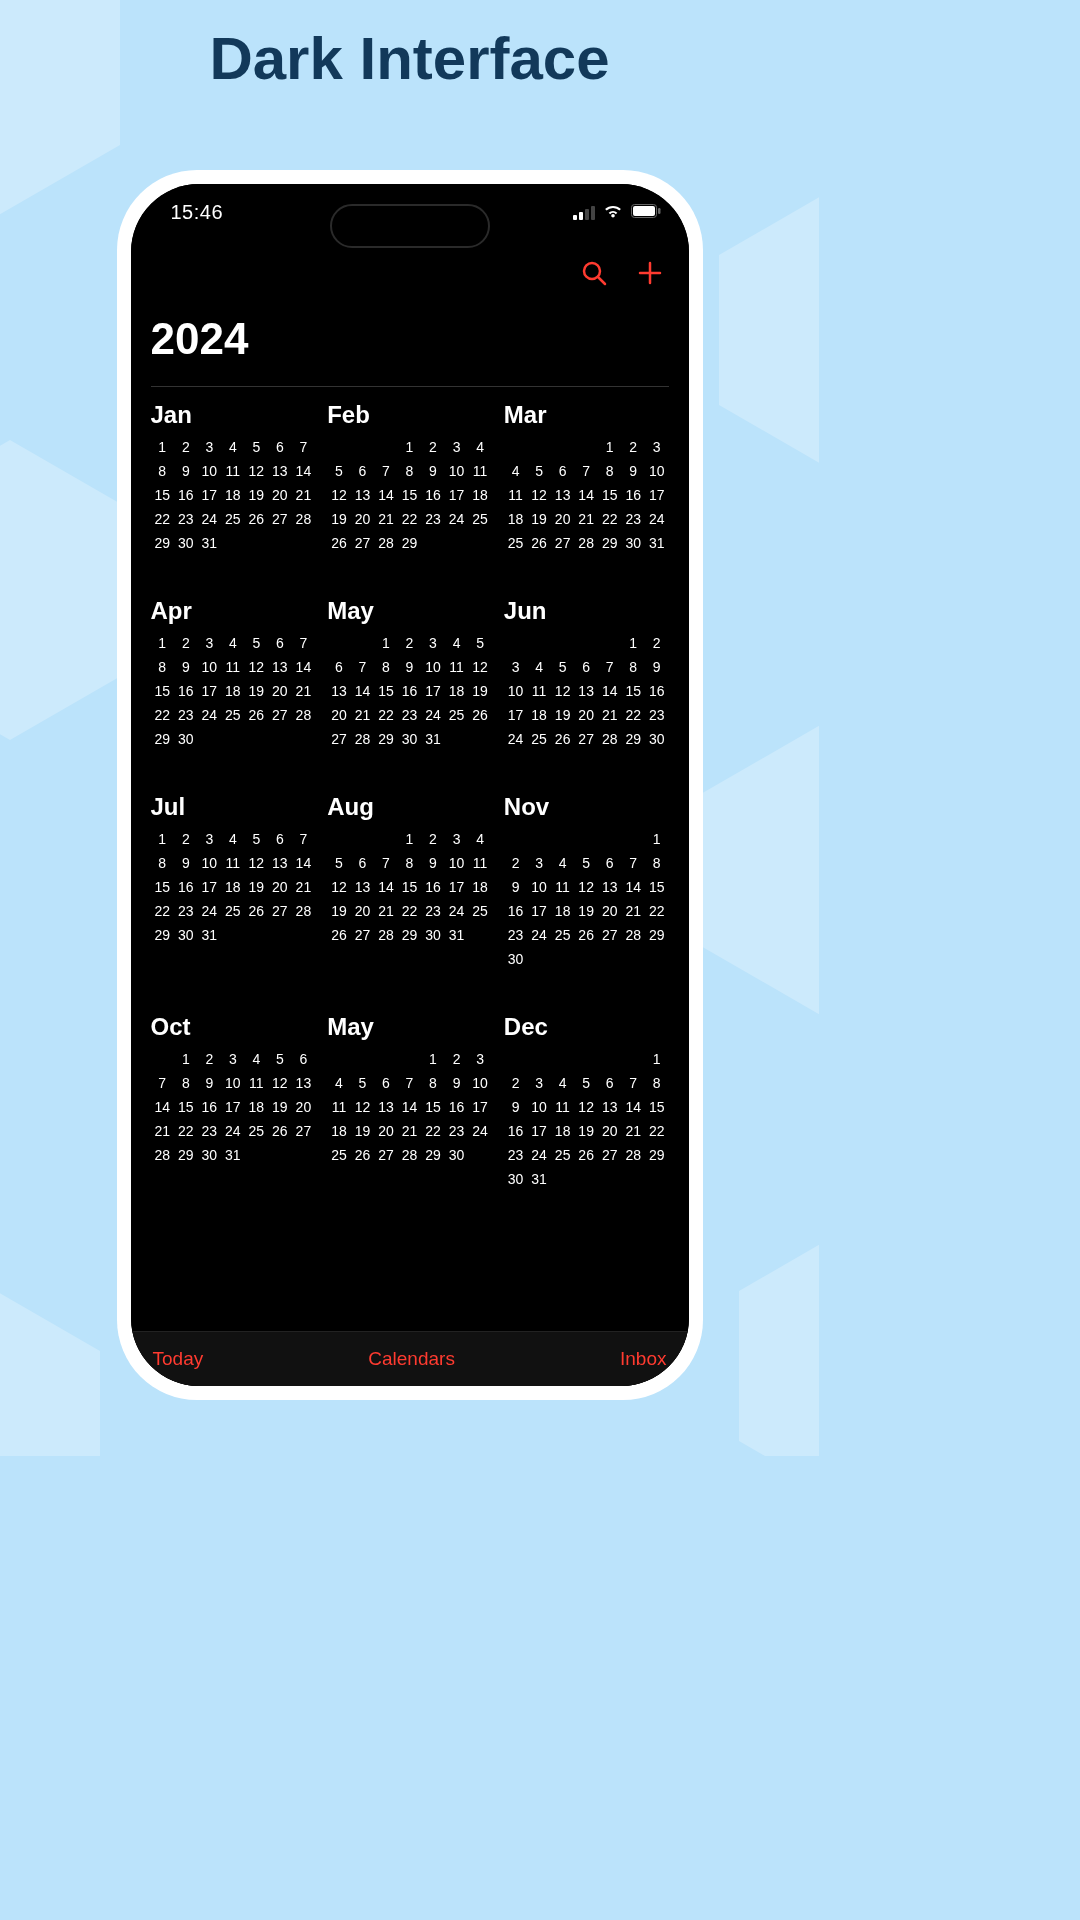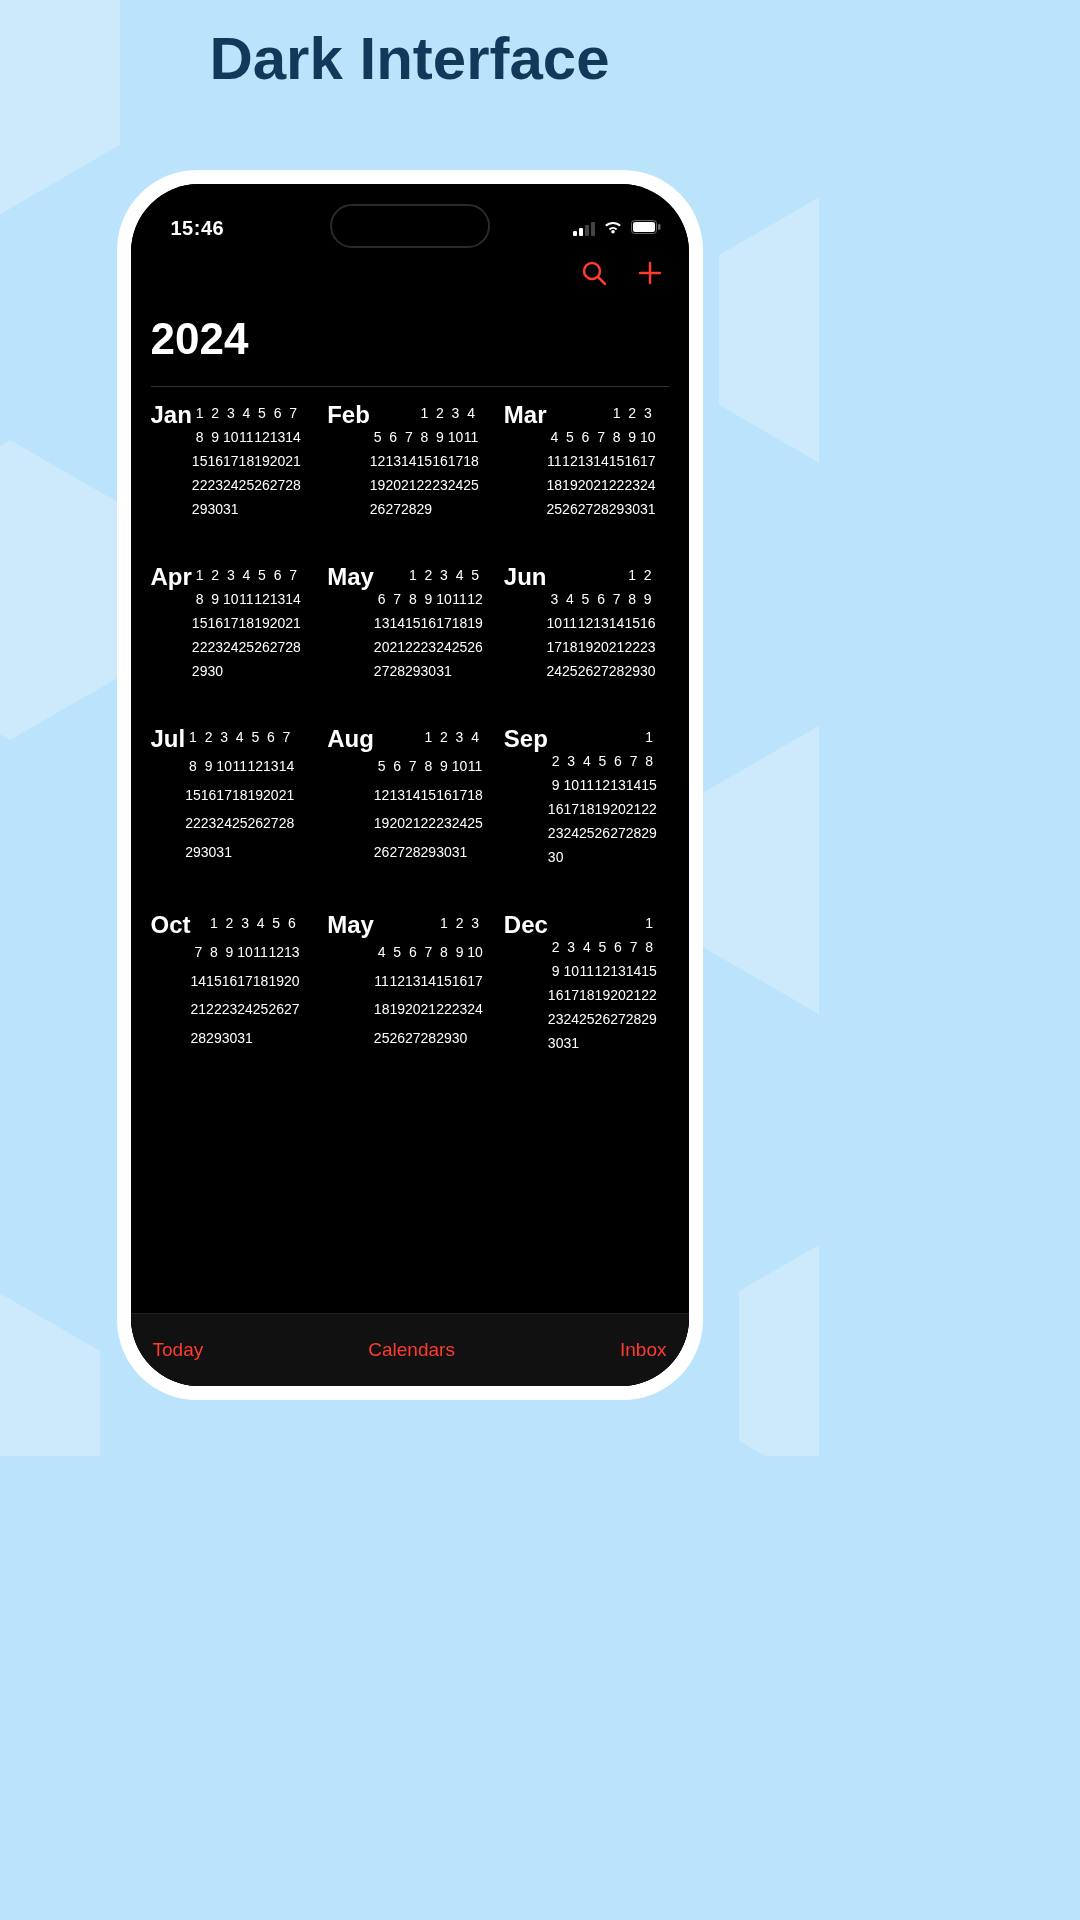--- a/index.html
+++ b/index.html
@@ -54,26 +54,26 @@
   .dynamic-island {
     position: absolute;
     top: 20px; left: 50%; transform: translateX(-50%);
     width: 160px; height: 44px;
     background: #000;
     border: 2px solid #2a2a2a;
     border-radius: 26px;
   }
   .status-bar {
     position: absolute;
-    top: 16px; left: 0; right: 0;
+    top: 0; left: 0; right: 0;
     height: 60px;
     display: flex; align-items: center; justify-content: space-between;
     padding: 16px 28px;
     padding-top: 12px;
-    font-weight: 700;
+    font-weight: 400;
   }
   .status-time { font-size: 20px; letter-spacing: 0.5px; margin-left: 12px; }
   .status-right { display: flex; align-items: center; gap: 8px; padding-top: 2px; }
   .signal-bars { display: flex; align-items: flex-end; gap: 2px; height: 14px; }
   .signal-bars span { display: block; width: 4px; background: #444; border-radius: 1px; }
   .signal-bars span:nth-child(1){height:5px;background:#fff}
   .signal-bars span:nth-child(2){height:8px;background:#fff}
   .signal-bars span:nth-child(3){height:11px;background:#444}
   .signal-bars span:nth-child(4){height:14px;background:#444}
   .wifi-icon, .battery-icon { display: inline-block; }
@@ -98,40 +98,40 @@
     border-bottom: 1px solid #333;
   }
   .months {
     margin-top: 14px;
     display: grid;
     grid-template-columns: repeat(3, 1fr);
     column-gap: 12px;
     row-gap: 42px;
   }
   .month {
-    display: flex; flex-direction: row;
+    display: flex; flex-direction: column;
   }
   .month-name {
     font-size: 24px; font-weight: 700; margin-bottom: 6px;
   }
   .grid {
     display: grid;
     grid-template-columns: repeat(7, 1fr);
   }
   .cell {
     font-size: 14px;
     line-height: 24px;
     text-align: center;
     height: 24px;
     color: #fff;
   }
   .bottom-bar {
     position: absolute;
     left: 0; right: 0; bottom: 0;
-    height: 73px;
+    height: 55px;
     background: #111;
     display: flex;
     align-items: center;
     justify-content: space-between;
     padding: 16px 22px;
     border-top: 1px solid #222;
   }
   .bottom-bar .btn { color: #ff3b30; font-size: 19px; }
 </style>
 </head>
@@ -492,21 +492,21 @@
                 <div class="cell">25</div>
                 <div class="cell">26</div>
                 <div class="cell">27</div>
                 <div class="cell">28</div>
                 <div class="cell">29</div>
                 <div class="cell">30</div>
                 <div class="cell">31</div>
               </div>
             </div>
             <div class="month">
-              <div class="month-name">Sep</div>
+              <div class="month-name">Nov</div>
               <div class="grid">
                 <div class="cell"></div>
                 <div class="cell"></div>
                 <div class="cell"></div>
                 <div class="cell"></div>
                 <div class="cell"></div>
                 <div class="cell"></div>
                 <div class="cell">1</div>
                 <div class="cell">2</div>
                 <div class="cell">3</div>

